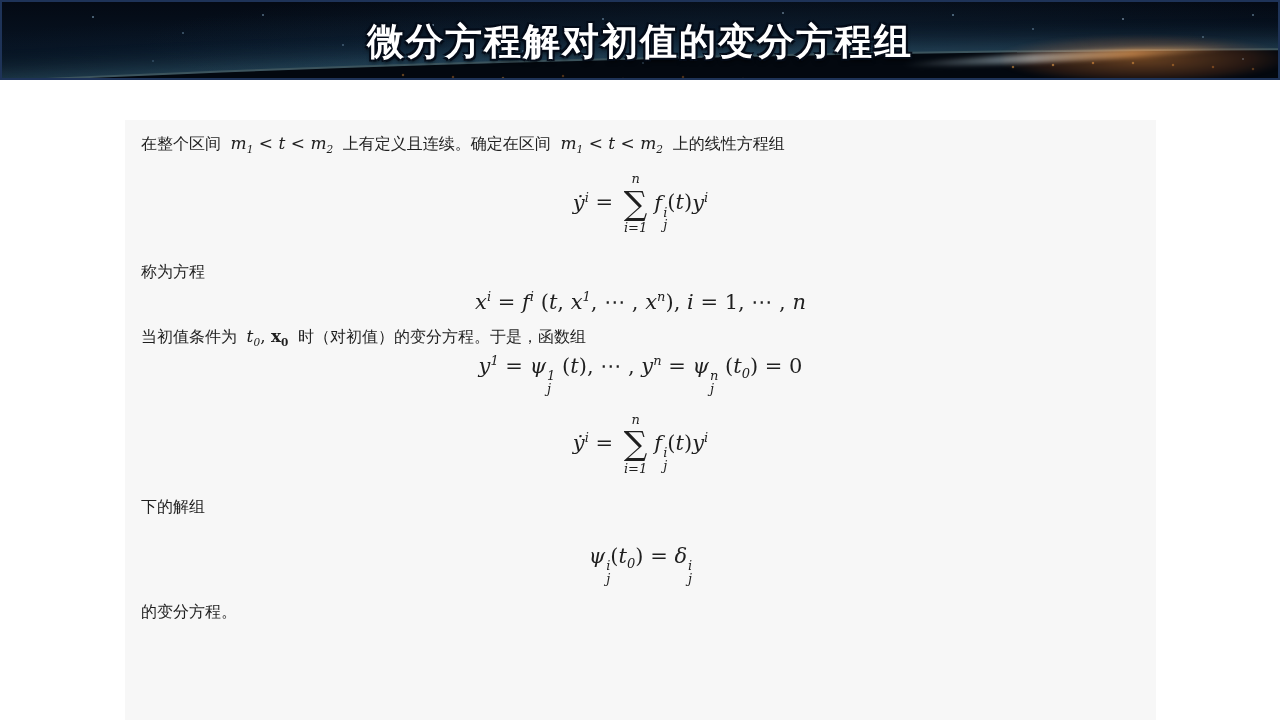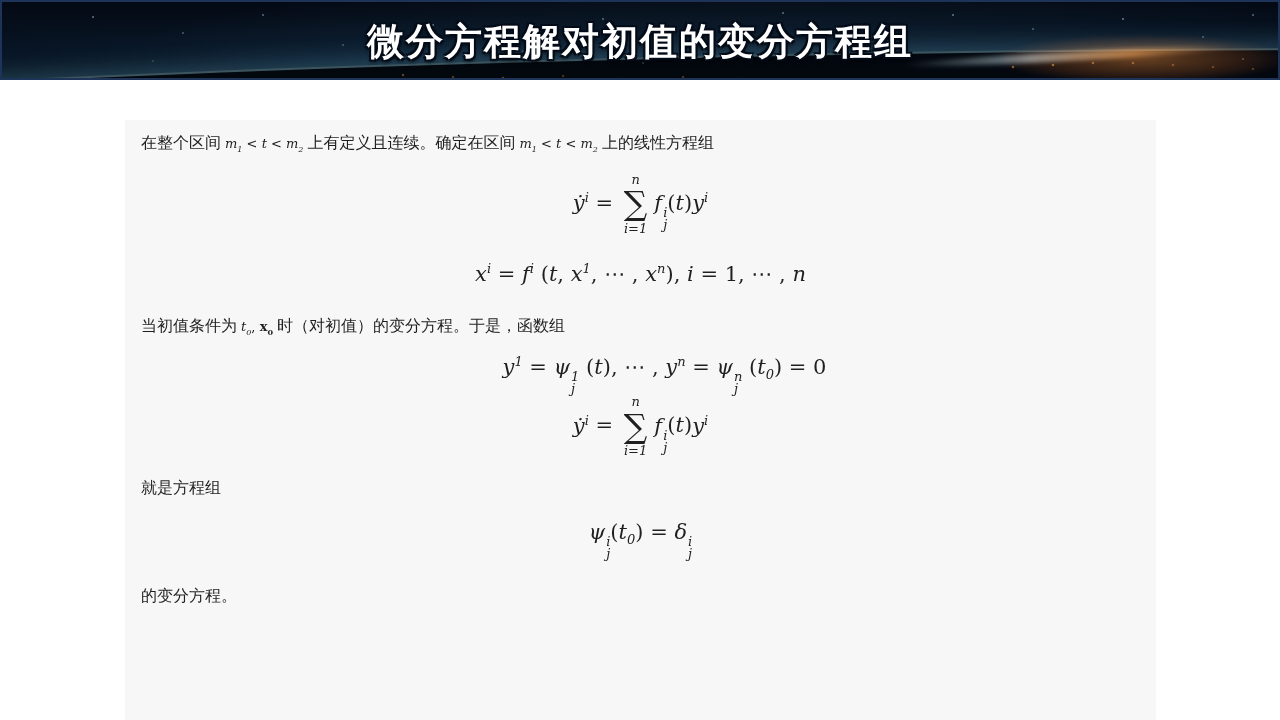--- a/index.html
+++ b/index.html
@@ -73,35 +73,35 @@
     position:absolute; left:125px; top:120px; width:1031px; height:600px;
     background:#f7f7f7; padding:12px 16px; overflow:hidden;
     color:#1f1f1f;
   }
   .para { font-size:16px; line-height:22px; }
   .formula { text-align:center; font-size:21px; line-height:1.2; }
 
   
   .panel > :nth-child(2)  { margin-top:12px; }
   .panel > :nth-child(3)  { margin-top:25px; }
-  .panel > :nth-child(4)  { margin-top:28px; }
-  .panel > :nth-child(5)  { margin-top:10px;margin-left:48px; }
+  .panel > :nth-child(4)  { margin-top:5px; }
+  .panel > :nth-child(5)  { margin-top:10px; }
   .panel > :nth-child(6)  { }
   .panel > :nth-child(7)  { margin-top:18px; }
   .panel > :nth-child(8)  { margin-top:20px; }
   .panel > :nth-child(9)  { margin-top:24px; }
   .panel > :nth-child(10) { margin-top:16px; }
   .panel > :nth-child(11) { margin-top:22px; }
 
   
-  .run-cn { font-family:Liberation Serif, serif; }
+  .run-cn { font-family:Liberation Mono, monospace; }
   .run-it { font-family:"DejaVu Serif","Liberation Serif",serif; font-style:italic; }
   .run-rm { font-family:"DejaVu Serif","Liberation Serif",serif; font-style:normal; }
   .run-bf { font-family:"DejaVu Serif","Liberation Serif",serif; font-weight:bold; }
-  .para .run-it, .para .run-rm, .para .run-bf { font-size:13px; }
+  .para .run-it, .para .run-rm, .para .run-bf { font-size:17px; }
   sup { font-size:0.62em; }
   sub { font-size:0.62em; }
   .supsub {
     display:inline-flex; flex-direction:column; align-items:flex-start;
     vertical-align:-0.55em; line-height:0.95; font-size:0.62em; margin-left:1px;
   }
   .ss-sup { display:block; }
   .ss-sub { display:block; }
   .sum {
     display:inline-flex; flex-direction:column; align-items:center;
@@ -126,38 +126,39 @@
 <div class="panel">
   <div class="para"><span class="run-cn">在整个区间 </span><span class="run-it">m<sub>1</sub></span><span class="run-rm"> &lt; </span><span class="run-it">t</span><span class="run-rm"> &lt; </span><span class="run-it">m<sub>2</sub></span><span class="run-cn"> 上有定义且连续。确定在区间 </span><span class="run-it">m<sub>1</sub></span><span class="run-rm"> &lt; </span><span class="run-it">t</span><span class="run-rm"> &lt; </span><span class="run-it">m<sub>2</sub></span><span class="run-cn"> 上的线性方程组</span></div>
   <div class="formula"><span class="run-it">ẏ<sup>i</sup></span><span class="run-rm"> = </span><span class="sum">
         <span class="sum-top">n</span>
         <span class="sum-sigma">∑</span>
         <span class="sum-bot">i=1</span>
       </span><span class="run-it">f<span class="supsub">
           <span class="ss-sup">i</span>
           <span class="ss-sub">j</span>
         </span></span><span class="run-rm">(</span><span class="run-it">t</span><span class="run-rm">)</span><span class="run-it">y<sup>i</sup></span></div>
+  <div class="para"><span class="run-cn">称为方程</span></div>
   <div class="formula"><span class="run-it">x<sup>i</sup></span><span class="run-rm"> = </span><span class="run-it">f<sup>i</sup></span><span class="run-rm"> (</span><span class="run-it">t</span><span class="run-rm">, </span><span class="run-it">x<sup>1</sup></span><span class="run-rm">, ⋯ , </span><span class="run-it">x<sup>n</sup></span><span class="run-rm">), </span><span class="run-it">i</span><span class="run-rm"> = 1, ⋯ , </span><span class="run-it">n</span></div>
   <div class="para"><span class="run-cn">当初值条件为 </span><span class="run-it">t<sub>0</sub></span><span class="run-rm">, </span><span class="run-bf">x<sub>0</sub></span><span class="run-cn"> 时（对初值）的变分方程。于是，函数组</span></div>
   <div class="formula"><span class="run-it">y<sup>1</sup></span><span class="run-rm"> = </span><span class="run-it">ψ<span class="supsub">
           <span class="ss-sup">1</span>
           <span class="ss-sub">j</span>
         </span></span><span class="run-rm"> (</span><span class="run-it">t</span><span class="run-rm">), ⋯ , </span><span class="run-it">y<sup>n</sup></span><span class="run-rm"> = </span><span class="run-it">ψ<span class="supsub">
           <span class="ss-sup">n</span>
           <span class="ss-sub">j</span>
         </span></span><span class="run-rm"> (</span><span class="run-it">t<sub>0</sub></span><span class="run-rm">) = 0</span></div>
   <div class="formula"><span class="run-it">ẏ<sup>i</sup></span><span class="run-rm"> = </span><span class="sum">
         <span class="sum-top">n</span>
         <span class="sum-sigma">∑</span>
         <span class="sum-bot">i=1</span>
       </span><span class="run-it">f<span class="supsub">
           <span class="ss-sup">i</span>
           <span class="ss-sub">j</span>
         </span></span><span class="run-rm">(</span><span class="run-it">t</span><span class="run-rm">)</span><span class="run-it">y<sup>i</sup></span></div>
-  <div class="para"><span class="run-cn">就是方程组</span></div>
+  <div class="para"><span class="run-cn">下的解组</span></div>
   <div class="formula"><span class="run-it">ψ<span class="supsub">
           <span class="ss-sup">i</span>
           <span class="ss-sub">j</span>
         </span></span><span class="run-rm">(</span><span class="run-it">t<sub>0</sub></span><span class="run-rm">) = </span><span class="run-it">δ<span class="supsub">
           <span class="ss-sup">i</span>
           <span class="ss-sub">j</span>
         </span></span></div>
   <div class="para"><span class="run-cn">的变分方程。</span></div>
 </div>
 

